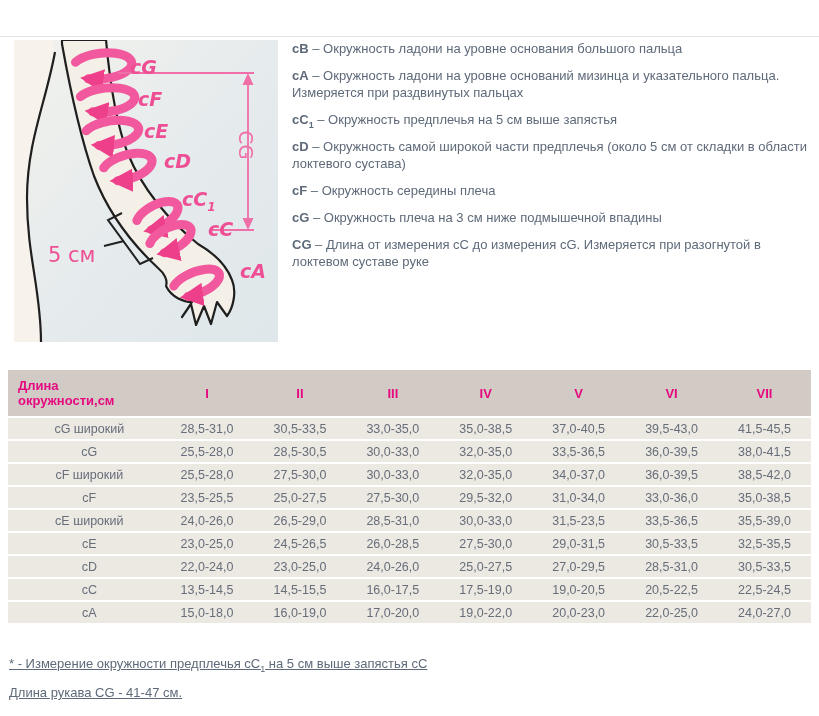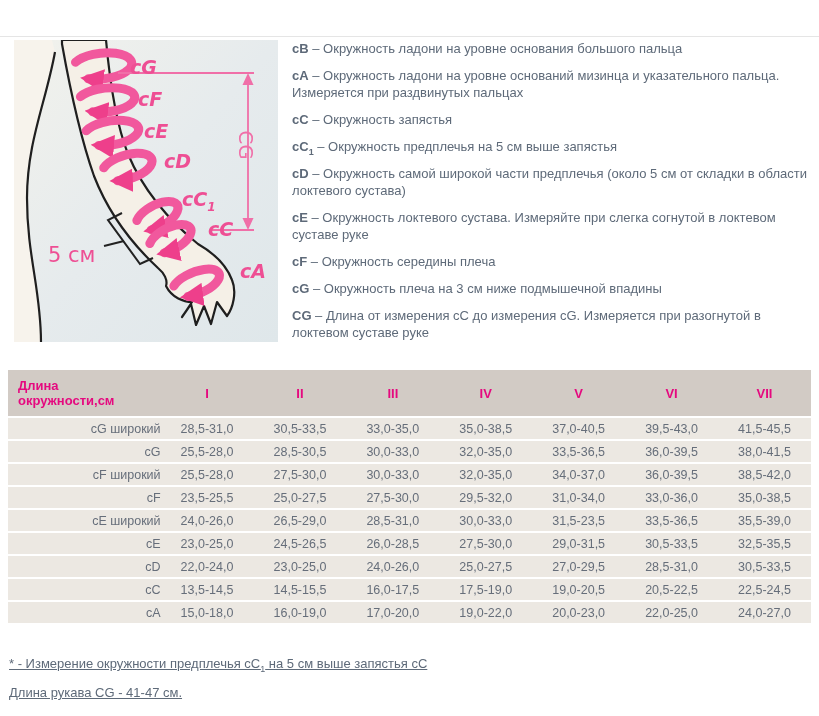--- a/index.html
+++ b/index.html
@@ -16,21 +16,21 @@
   .descriptions{position:absolute;left:292px;top:40px;width:520px;color:#5e6a79;font-size:13px;line-height:17px;}
   .descriptions p{margin:0 0 10px 0;}
   .descriptions b{font-weight:bold;color:#5e6a79;}
   sub{font-size:9px;line-height:0;}
   
   .table-wrap{position:absolute;left:8px;top:368px;width:803px;}
   table{width:100%;border-collapse:separate;border-spacing:0 2px;table-layout:fixed;}
   thead th{background:#d2cbc5;color:#e5097f;font-size:13px;font-weight:bold;height:25px;padding:8px;text-align:center;}
   thead th.lbl{text-align:left;padding-left:10px;}
   tbody td{background:#ece8e2;color:#666e7a;font-size:12.5px;height:21px;padding:0;text-align:center;}
-  tbody td.lbl{text-align:right;padding-left:10px;}
+  tbody td.lbl{text-align:center;padding-left:10px;}
   
   .footnotes{position:absolute;left:9px;top:656px;width:780px;color:#5e6a79;font-size:13px;}
   .footnotes p{margin:0 0 14px 0;text-decoration:underline;}
 </style>
 </head>
 <body>
 
 <div class="top-divider"></div>
 
 <div class="diagram-wrap">
@@ -96,24 +96,22 @@
       <text x="226" y="238">cA</text>
     </g>
     <text x="34" y="222" fill="#ee4f94" font-family="'DejaVu Sans',sans-serif" font-size="21">5 см</text>
     <text x="225" y="105" transform="rotate(90 225,105)" text-anchor="middle" fill="#f06fa8" font-family="'DejaVu Sans',sans-serif" font-size="20">CG</text>
   </svg>
 </div>
 
 <div class="descriptions" id="measure-list">
     <p><b>cB</b> – Окружность ладони на уровне основания большого пальца</p>
     <p><b>cA</b> – Окружность ладони на уровне оснований мизинца и указательного пальца. Измеряется при раздвинутых пальцах</p>
-    <p><b>cC</b> – Окружность запястья</p>
     <p><b>cC<sub>1</sub></b> – Окружность предплечья на 5 см выше запястья</p>
     <p><b>cD</b> – Окружность самой широкой части предплечья (около 5 см от складки в области локтевого сустава)</p>
-    <p><b>cE</b> – Окружность локтевого сустава. Измеряйте при слегка согнутой в локтевом суставе руке</p>
     <p><b>cF</b> – Окружность середины плеча</p>
     <p><b>cG</b> – Окружность плеча на 3 см ниже подмышечной впадины</p>
     <p><b>CG</b> – Длина от измерения cC до измерения cG. Измеряется при разогнутой в локтевом суставе руке</p>
   </div>
 
 <div class="table-wrap">
   <table>
     <colgroup>
       <col style="width:19%">
       <col span="7" style="width:11.571%">

